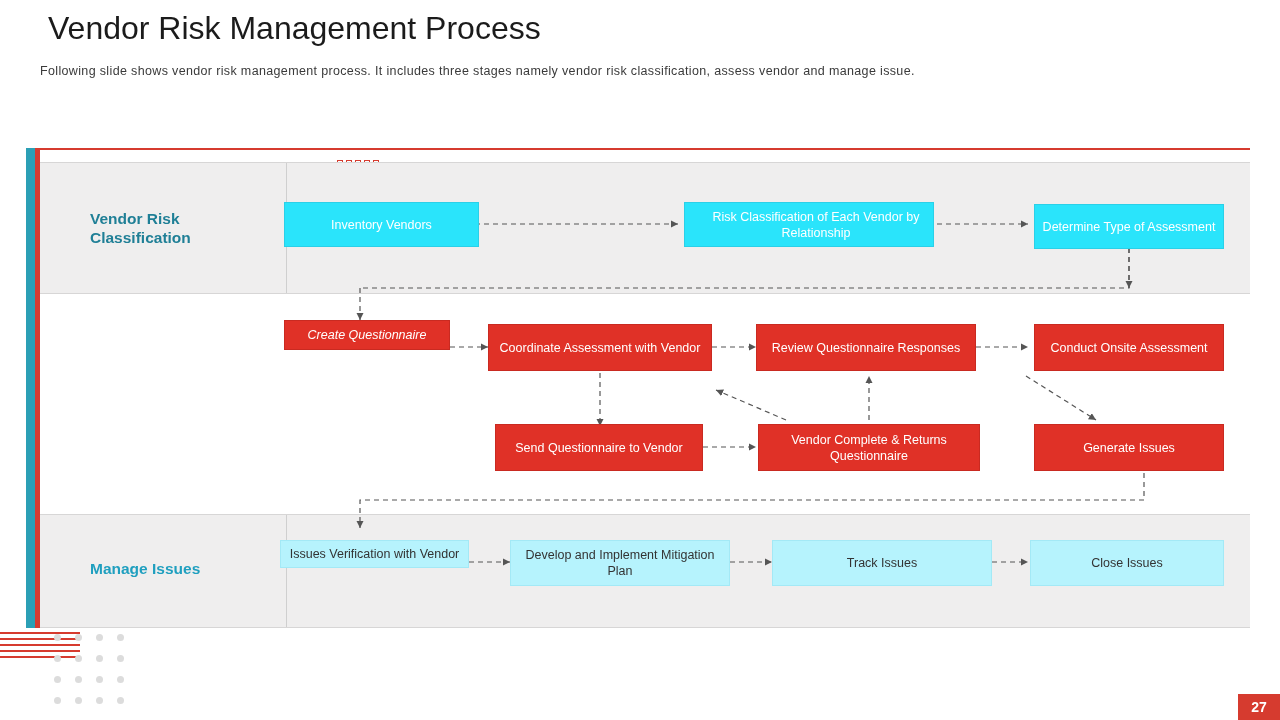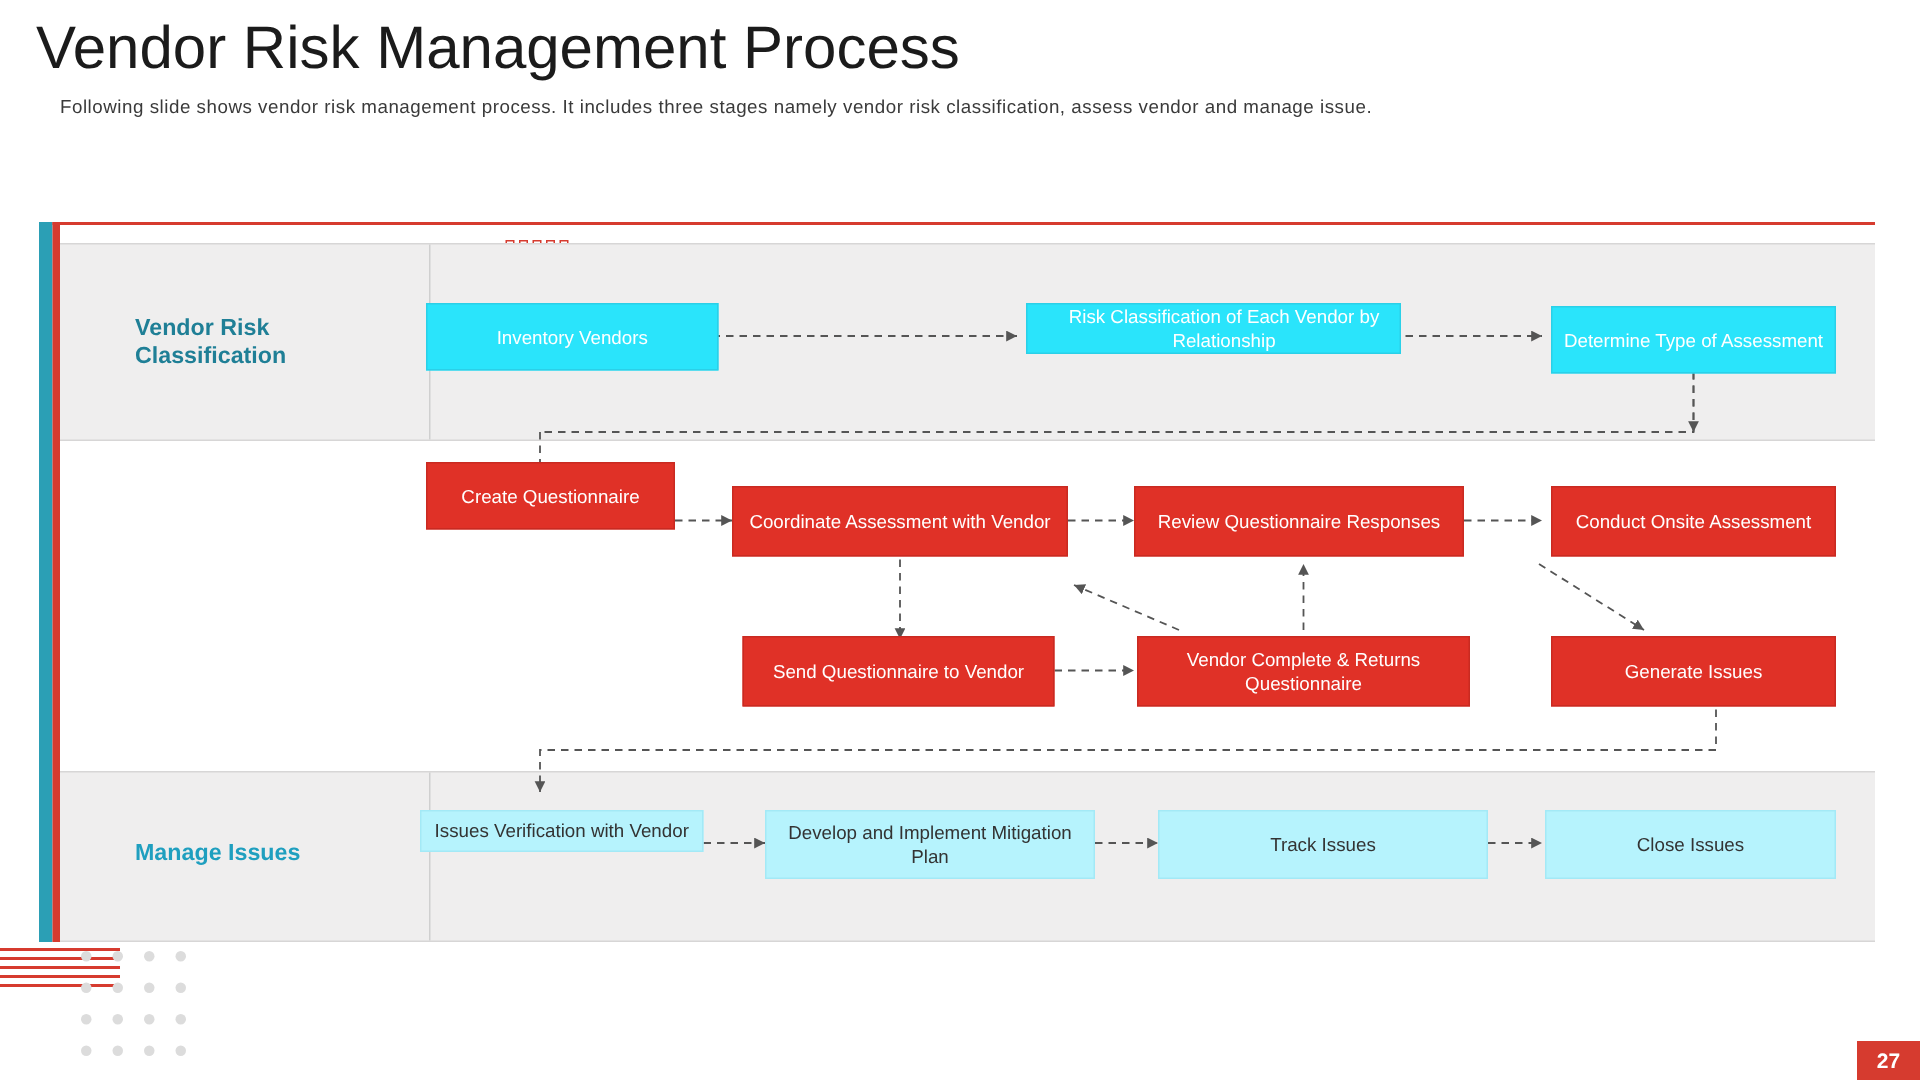--- a/index.html
+++ b/index.html
@@ -8,22 +8,22 @@
     width: 1280px; height: 720px;
     background: #ffffff;
     font-family: "Liberation Sans", sans-serif;
     position: relative;
     overflow: hidden;
   }
 
   
   #page-title {
     position: absolute;
-    left: 24px; top: 10px;
-    font-size: 40px;
+    left: 48px; top: 10px;
+    font-size: 32px;
     font-weight: 400;
     color: #1b1b1b;
     letter-spacing: 0px;
   }
   #page-subtitle {
     position: absolute;
     left: 40px; top: 64px;
     font-size: 12.5px;
     color: #3a3a3a;
     letter-spacing: 0.35px;
@@ -239,24 +239,24 @@
 
       <path d="M1118,325 L1118,352 L334,352 L334,380"></path>
 
       <path d="M443,414 L484,414"></path>
       <path d="M704,414 L746,414"></path>
       <path d="M966,414 L1002,414"></path>
     </g>
   </svg>
 
   <div class="box box-cyan" style="left:258px; top:54px; width:195px; height:45px;text-align:center;">Inventory Vendors</div>
-  <div class="box box-cyan" style="left:658px; top:54px; width:250px; height:34px;padding-left:20px;">Risk Classification of Each Vendor by Relationship</div>
+  <div class="box box-cyan" style="left:658px; top:54px; width:250px; height:45px;padding-left:20px;">Risk Classification of Each Vendor by Relationship</div>
   <div class="box box-cyan" style="left:1008px; top:56px; width:190px; height:45px;">Determine Type of Assessment</div>
 
-  <div class="box box-red" style="left:258px; top:160px; width:166px; height:45px;">Create Questionnaire</div>
+  <div class="box box-red" style="left:258px; top:172px; width:166px; height:30px;font-style:italic;">Create Questionnaire</div>
   <div class="box box-red" style="left:462px; top:176px; width:224px; height:47px;">Coordinate Assessment with Vendor</div>
   <div class="box box-red" style="left:730px; top:176px; width:220px; height:47px;">Review Questionnaire Responses</div>
   <div class="box box-red" style="left:1008px; top:176px; width:190px; height:47px;">Conduct Onsite Assessment</div>
 
   <div class="box box-red" style="left:469px; top:276px; width:208px; height:47px;">Send Questionnaire to Vendor</div>
   <div class="box box-red" style="left:1008px; top:276px; width:190px; height:47px;">Generate Issues</div>
   <div class="box box-red" style="left:732px; top:276px; width:222px; height:47px;">Vendor Complete &amp; Returns Questionnaire</div>
 
   <div class="box box-lightcyan" style="left:254px; top:392px; width:189px; height:28px;">Issues Verification with Vendor</div>
   <div class="box box-lightcyan" style="left:484px; top:392px; width:220px; height:46px;">Develop and Implement Mitigation Plan</div>

